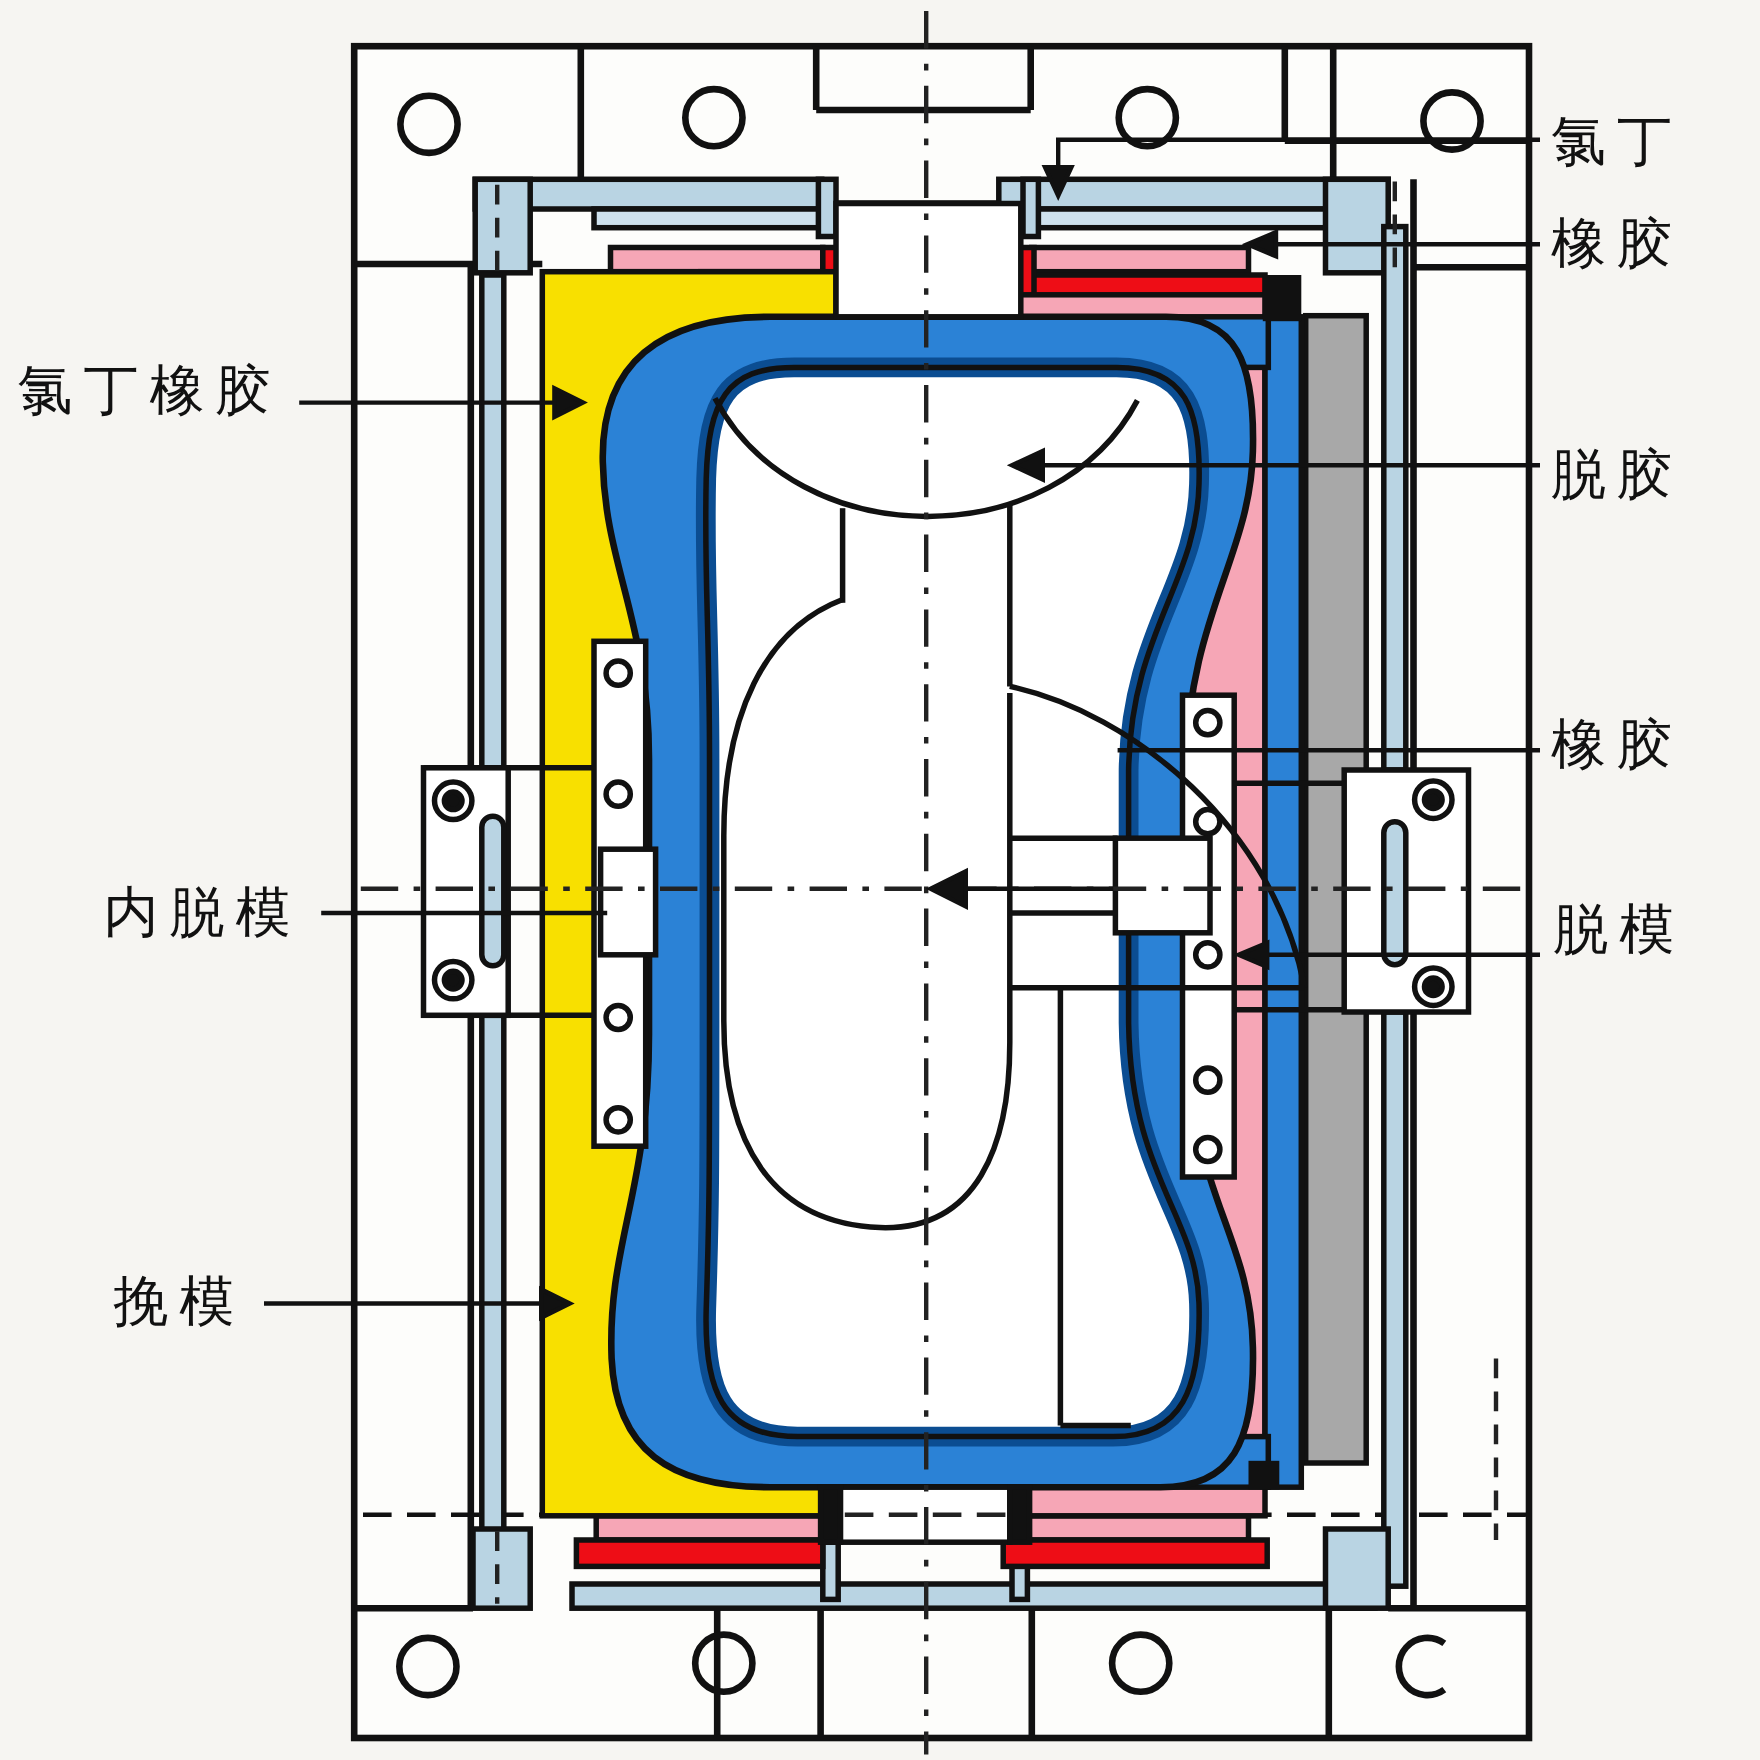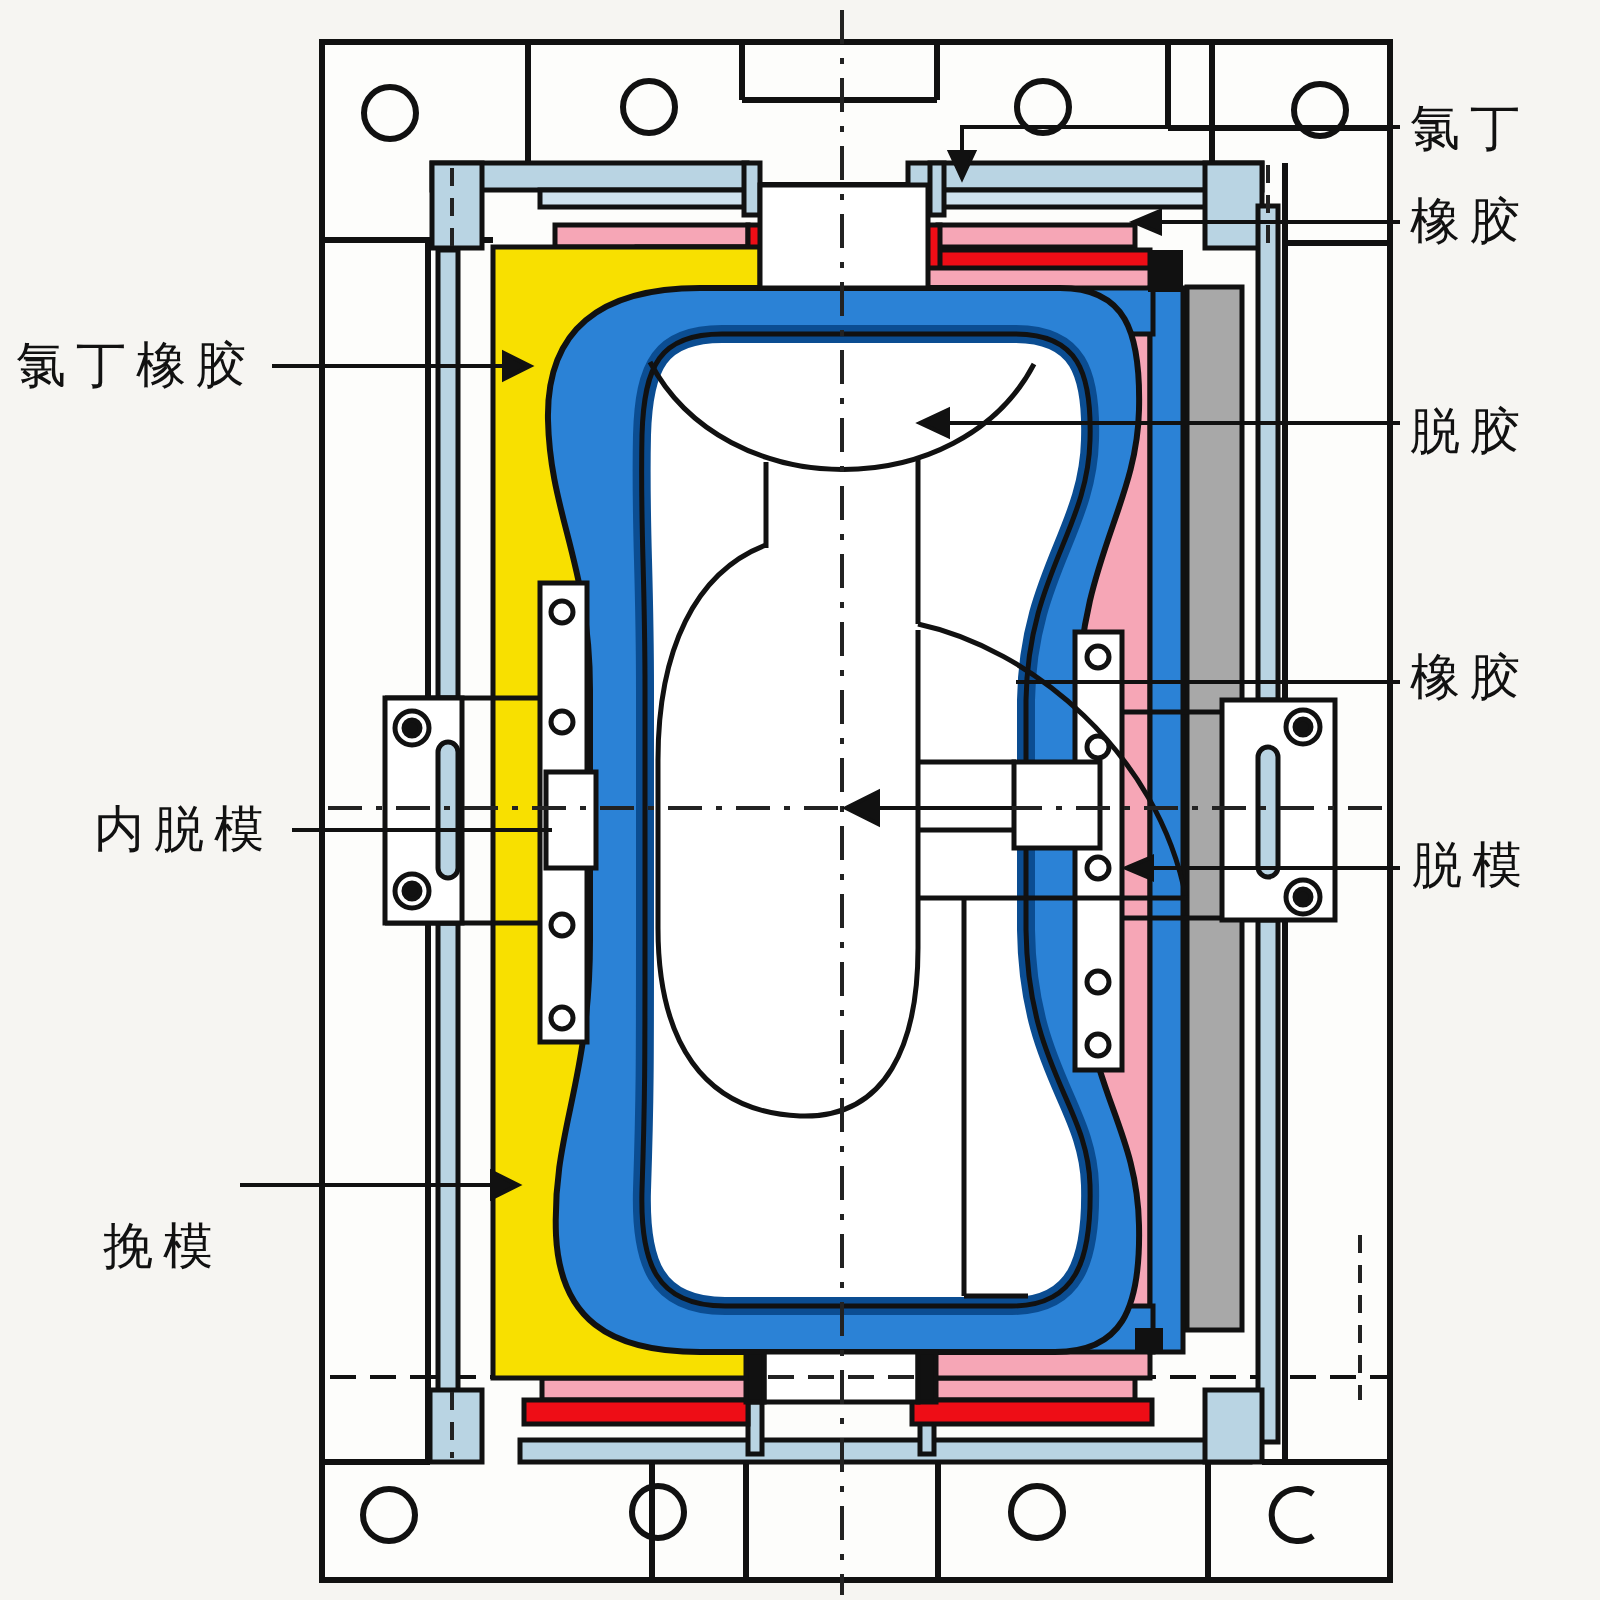--- a/index.html
+++ b/index.html
@@ -231,19 +231,19 @@
     <line x1="240" y1="1185" x2="498" y2="1185"></line>
     <polygon points="492,1172 492,1198 518,1185"></polygon>
 
     <line x1="1012" y1="808" x2="858" y2="808"></line>
     <polygon points="878,792 878,824 846,808"></polygon>
   </g>
 </svg>
 
   <div class="lbl" style="left:1410px;top:103px">氯丁</div>
   <div class="lbl" style="left:1410px;top:196px">橡胶</div>
-  <div class="lbl" style="left:16px;top:340px">氯丁橡胶</div>
+  <div class="lbl" style="left:16px;top:330px">氯丁橡胶</div>
   <div class="lbl" style="left:1410px;top:406px">脱胶</div>
   <div class="lbl" style="left:1410px;top:652px">橡胶</div>
   <div class="lbl" style="left:94px;top:804px">内脱模</div>
-  <div class="lbl" style="left:1412px;top:840px">脱模</div>
-  <div class="lbl" style="left:103px;top:1221px">挽模</div>
+  <div class="lbl" style="left:1412px;top:820px">脱模</div>
+  <div class="lbl" style="left:103px;top:1158px">挽模</div>
 </div>
 
 </body></html>

